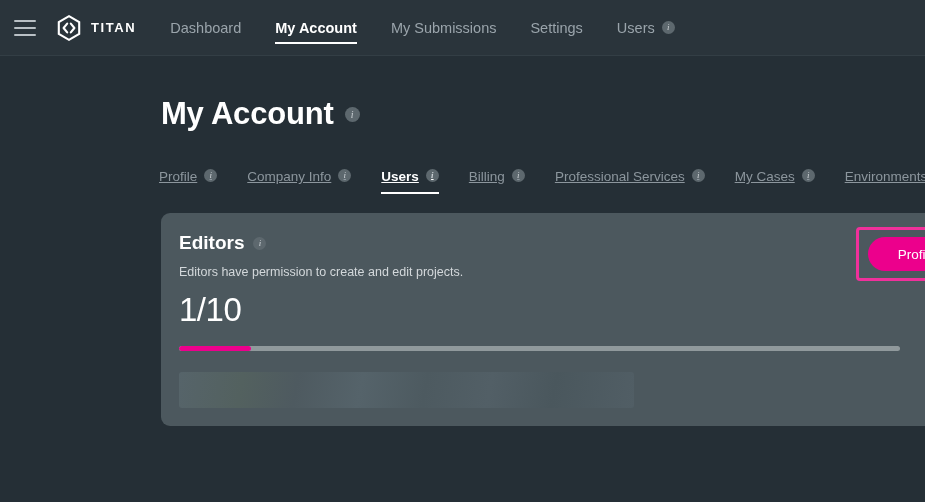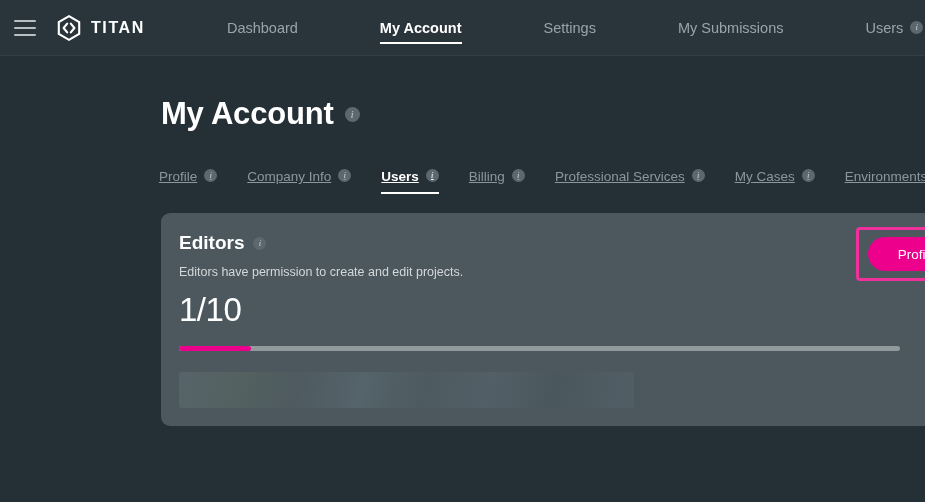--- a/index.html
+++ b/index.html
@@ -49,21 +49,21 @@
 
   .brand {
     display: flex;
     align-items: center;
     gap: 9px;
     margin-right: 34px;
     cursor: pointer;
   }
   .brand-mark { width: 26px; height: 26px; display: block; }
   .brand-name {
-    font-size: 16px;
+    font-size: 13px;
     letter-spacing: 1.6px;
     font-weight: 700;
     color: #ffffff;
   }
 
   .nav-links {
     display: flex;
     align-items: center;
     gap: 34px;
     height: 100%;
@@ -72,21 +72,20 @@
   .nav-link {
     position: relative;
     height: 100%;
     display: flex;
     align-items: center;
     gap: 7px;
     font-size: 14.5px;
     color: #9aa4ab;
     cursor: pointer;
     white-space: nowrap;
-    margin-left: 48px;
   }
   .nav-link.active {
     color: #ffffff;
     font-weight: 700;
   }
   .nav-link.active::after {
     content: "";
     position: absolute;
     left: 0;
     right: 0;
@@ -323,24 +322,24 @@
   </div>
 
   <div class="nav-links">
     <div class="nav-link">
       <span>Dashboard</span>
     </div>
     <div class="nav-link active">
       <span>My Account</span>
     </div>
     <div class="nav-link">
+      <span>My Submissions</span>
+    </div>
+    <div class="nav-link">
       <span>Settings</span>
-    </div>
-    <div class="nav-link">
-      <span>My Submissions</span>
     </div>
     <div class="nav-link">
       <span>Users</span>
       <span class="info-icon">i</span>
     </div>
   </div>
 </div>
 
 <div class="page">
 

